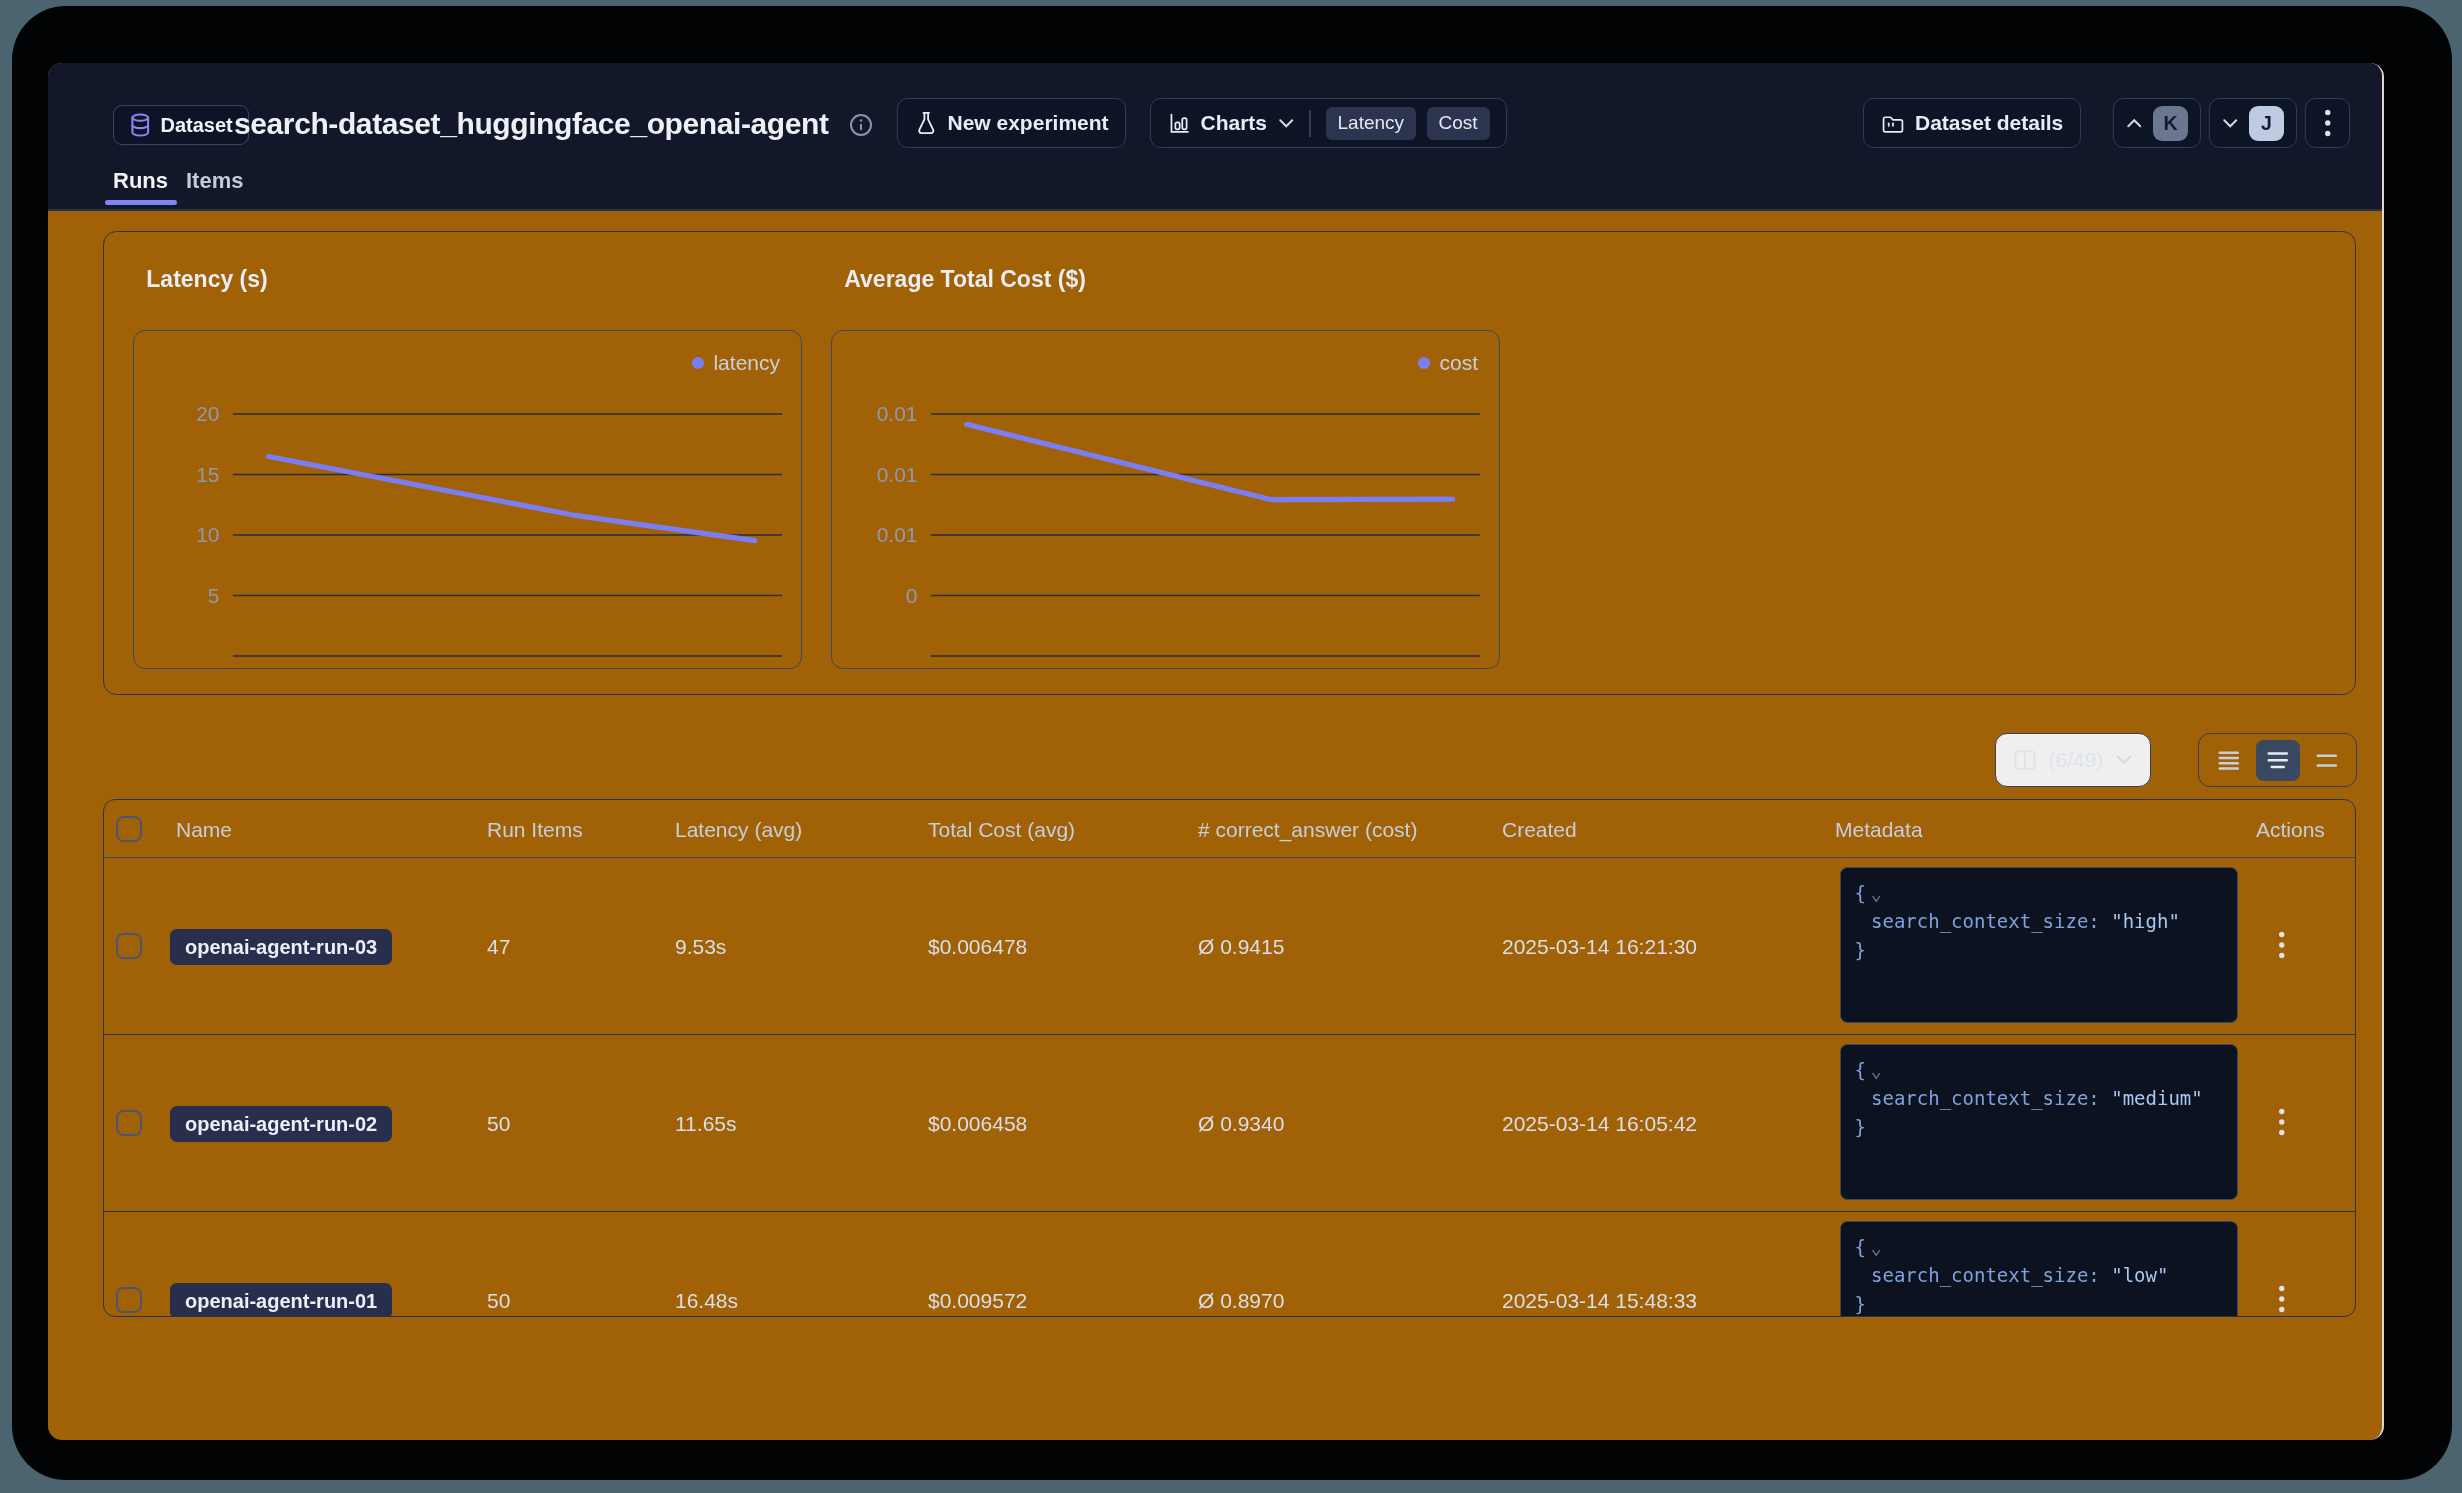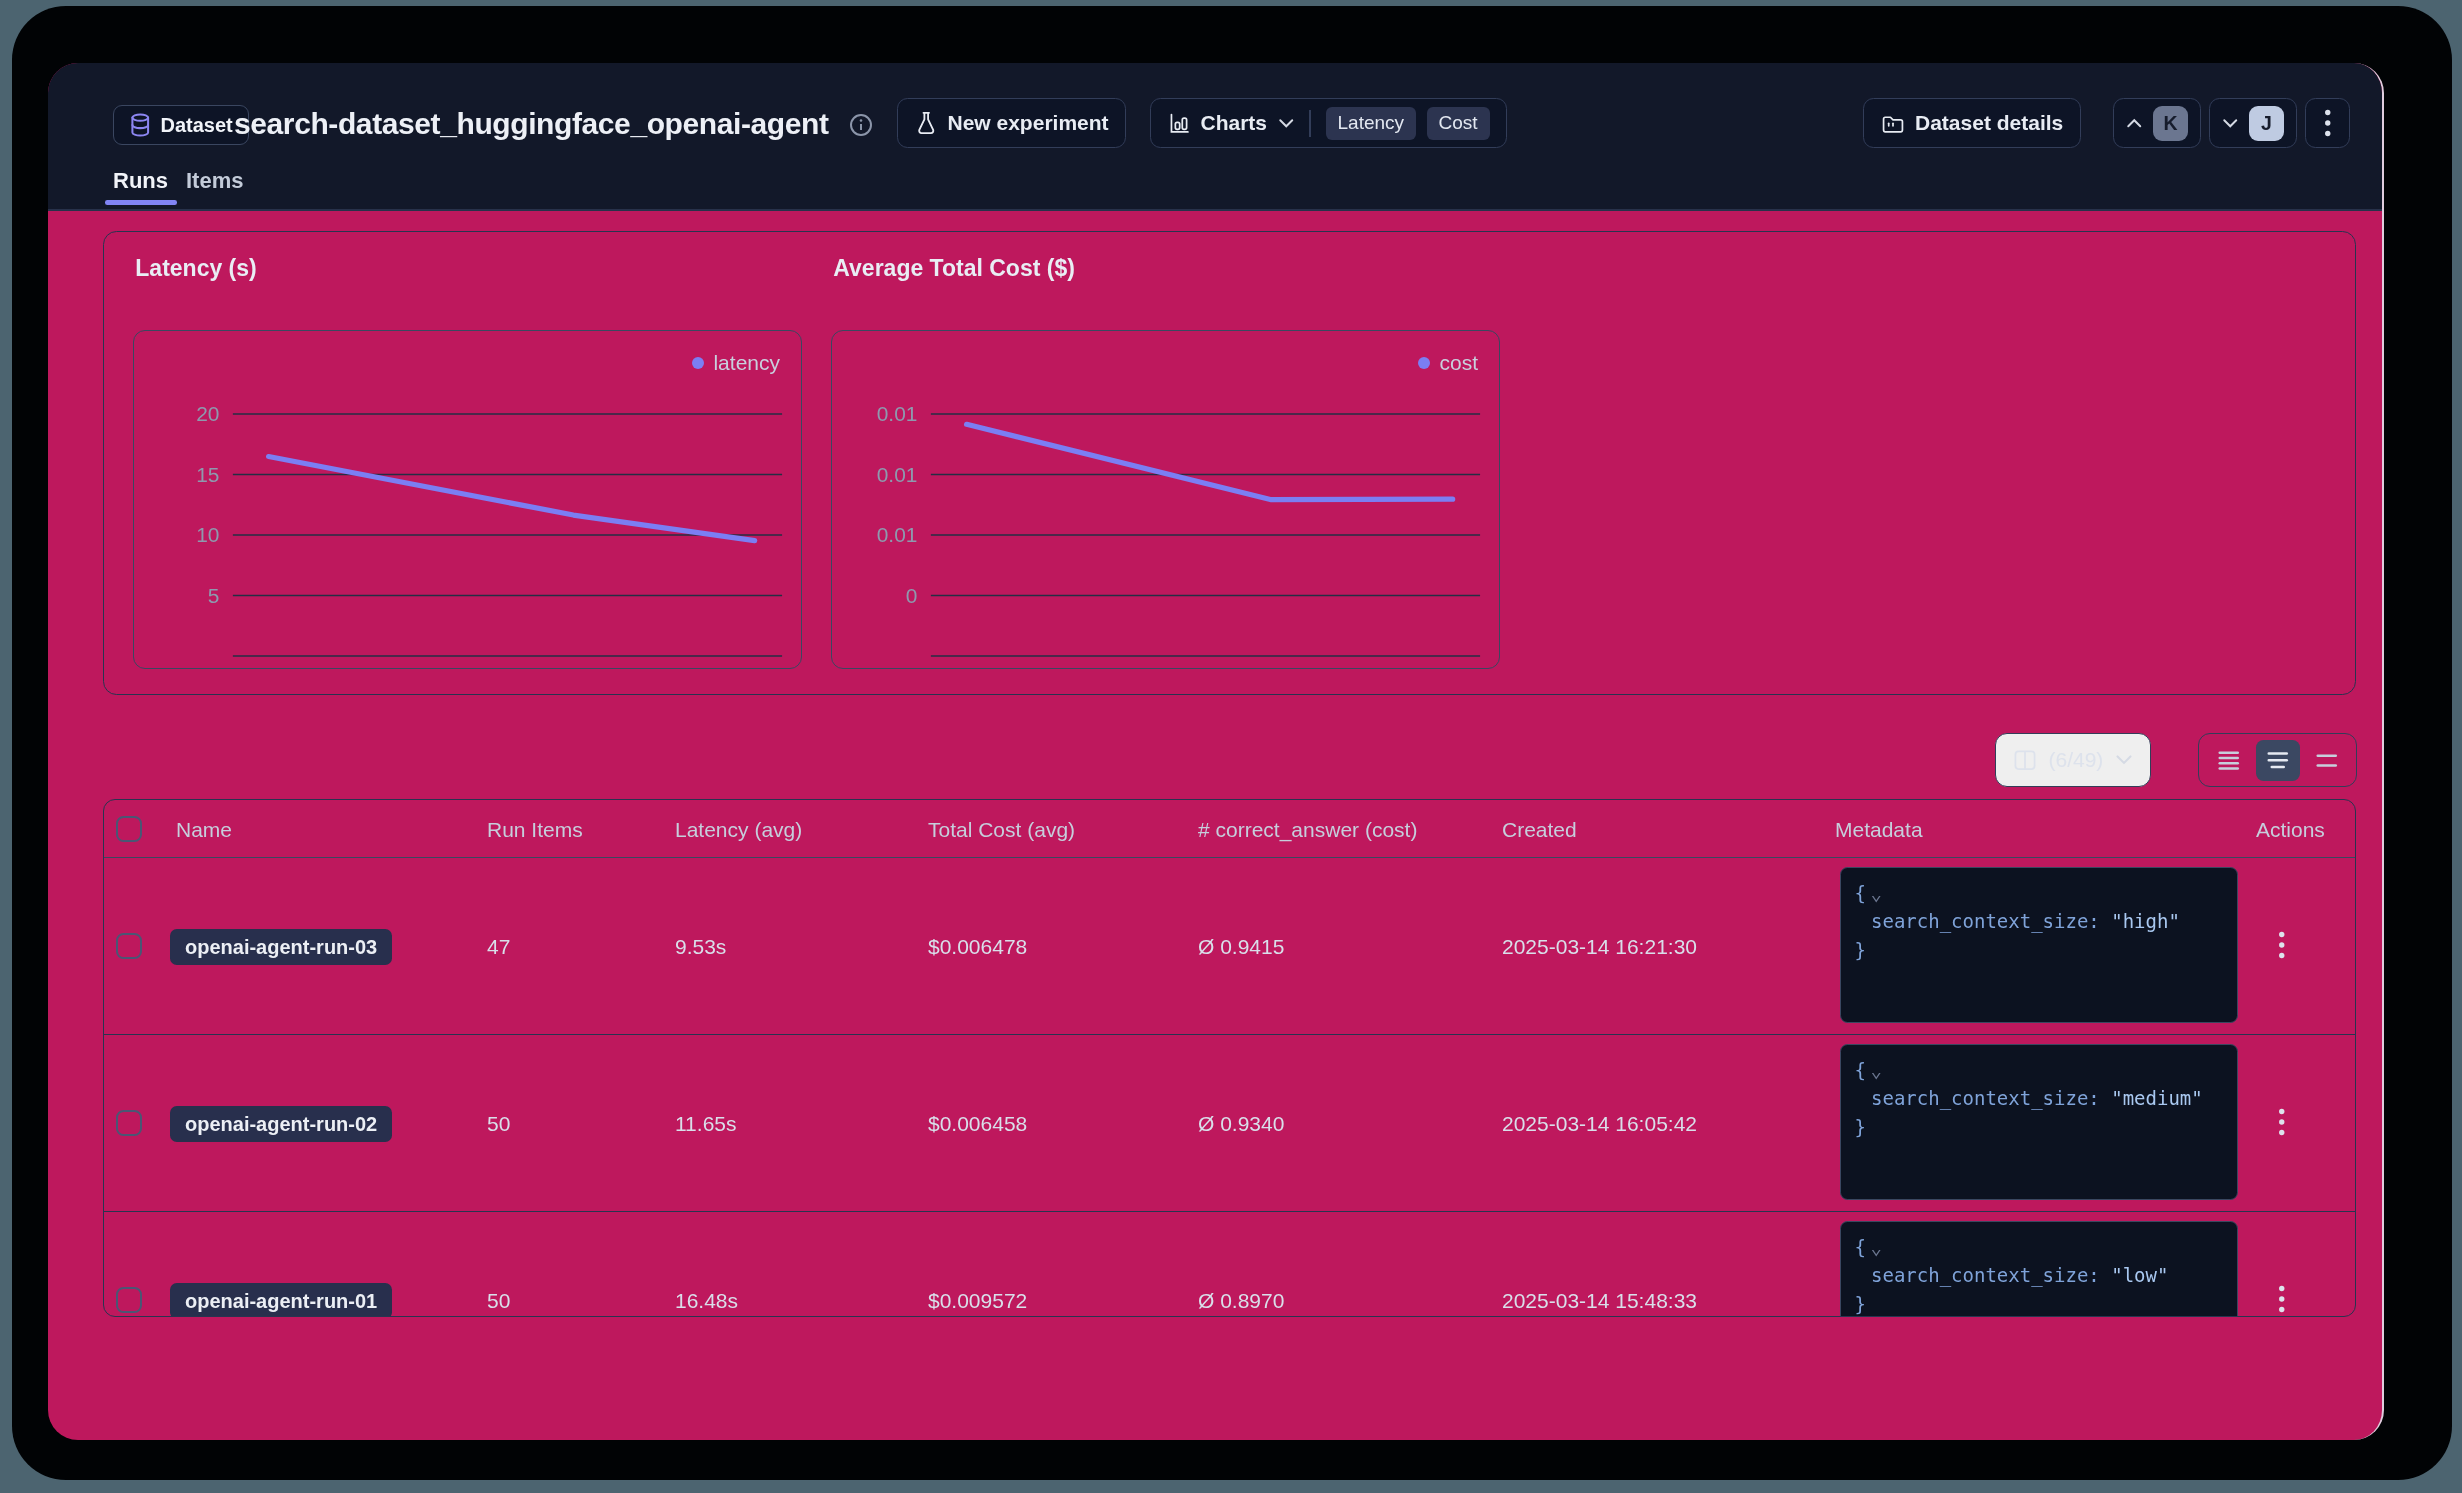--- a/index.html
+++ b/index.html
@@ -1,20 +1,20 @@
 <!DOCTYPE html>
 <html style="font-size:12px"><head>
 <meta charset="utf-8">
 <style>
   html,body{margin:0;padding:0;background:#4C6470;}
   .stage{position:relative;width:2462px;height:1493px;background:#4C6470;overflow:hidden;
          font-family:"Liberation Sans",sans-serif;-webkit-font-smoothing:antialiased;}
   .bezel{position:absolute;left:12px;top:6px;width:2440px;height:1474px;background:#010305;border-radius:54px;}
-  .window{position:absolute;left:48px;top:63px;width:2334px;height:1377px;background:#be185d;
-          border-radius:30px;overflow:hidden;border-right:2.3px solid rgba(230,237,244,.85);}
+  .window{position:absolute;left:48px;top:63px;width:2334px;height:1377px;background:#a16207;
+          border-radius:14px;overflow:hidden;border-right:2.3px solid rgba(230,237,244,.85);}
   
   .hdr{position:absolute;left:0;top:0;width:100%;height:147px;background:#121829;}
   .hdr-divider{position:absolute;left:0;top:146px;width:100%;height:1.5px;background:#27314A;}
   .badge{position:absolute;left:65px;top:42px;height:38px;display:flex;align-items:center;gap:9px;
          padding:0 15px;border:1.5px solid #3A4660;border-radius:9px;background:#0D1426;}
   .badge span{font-size:20px;font-weight:700;color:#F1F4F9;}
   .page-title{position:absolute;left:186px;top:44px;font-size:30px;font-weight:700;color:#EDF0F6;letter-spacing:-0.4px;white-space:nowrap;}
   .info{position:absolute;left:801px;top:50px;color:#8B95A9;}
   .hbtn{position:absolute;top:35px;height:50px;display:flex;align-items:center;gap:10.5px;padding:0 16.5px;
         background:#0D1426;border:1.5px solid #323D59;border-radius:10.5px;color:#E8ECF3;
@@ -24,21 +24,21 @@
         font-size:19px;font-weight:500;color:#E3E8F1;}
   .avatar{width:35px;height:35px;border-radius:9px;display:flex;align-items:center;justify-content:center;
           font-size:19.5px;font-weight:700;color:#161C2C;}
   .tab{position:absolute;top:105px;font-size:22px;font-weight:600;color:#C3CBD9;cursor:pointer;}
   .tab.active{color:#F2F4F9;}
   .tab-underline{position:absolute;left:57px;top:137px;width:72px;height:4.5px;border-radius:2.3px;background:#8184F4;}
   
   .charts-wrap{position:absolute;left:55px;top:168px;width:2253px;height:464px;border:1.5px solid #283450;
                border-radius:13.5px;box-sizing:border-box;}
   .chart-block{position:absolute;top:0;width:669px;height:464px;}
-  .chart-block h3{position:absolute;left:2.3px;top:22.5px;margin:0;font-size:23px;font-weight:700;color:#E9EDF4;}
+  .chart-block h3{position:absolute;left:2.3px;top:22.5px;margin:11px;font-size:23px;font-weight:700;color:#E9EDF4;}
   .chart-card{position:absolute;left:0;top:98px;width:669px;height:339px;border:1.5px solid #3A4760;
               border-radius:12px;box-sizing:border-box;}
   .chart-card svg{position:absolute;left:0;top:0;width:100%;height:100%;}
   .legend{position:absolute;top:19.5px;right:21px;display:flex;align-items:center;gap:9px;}
   .legend .dot{width:12px;height:12px;border-radius:50%;background:#7B7EF3;}
   .legend .lbl{font-size:21px;color:#C9CFDD;}
   
   .ctl-cols{position:absolute;left:1947px;top:670px;height:54px;display:flex;align-items:center;gap:12px;
             padding:0 16.5px;border:1.5px solid #323D59;border-radius:12px;color:#DDE2EC;font-size:21px;
             box-sizing:border-box;cursor:pointer;}

